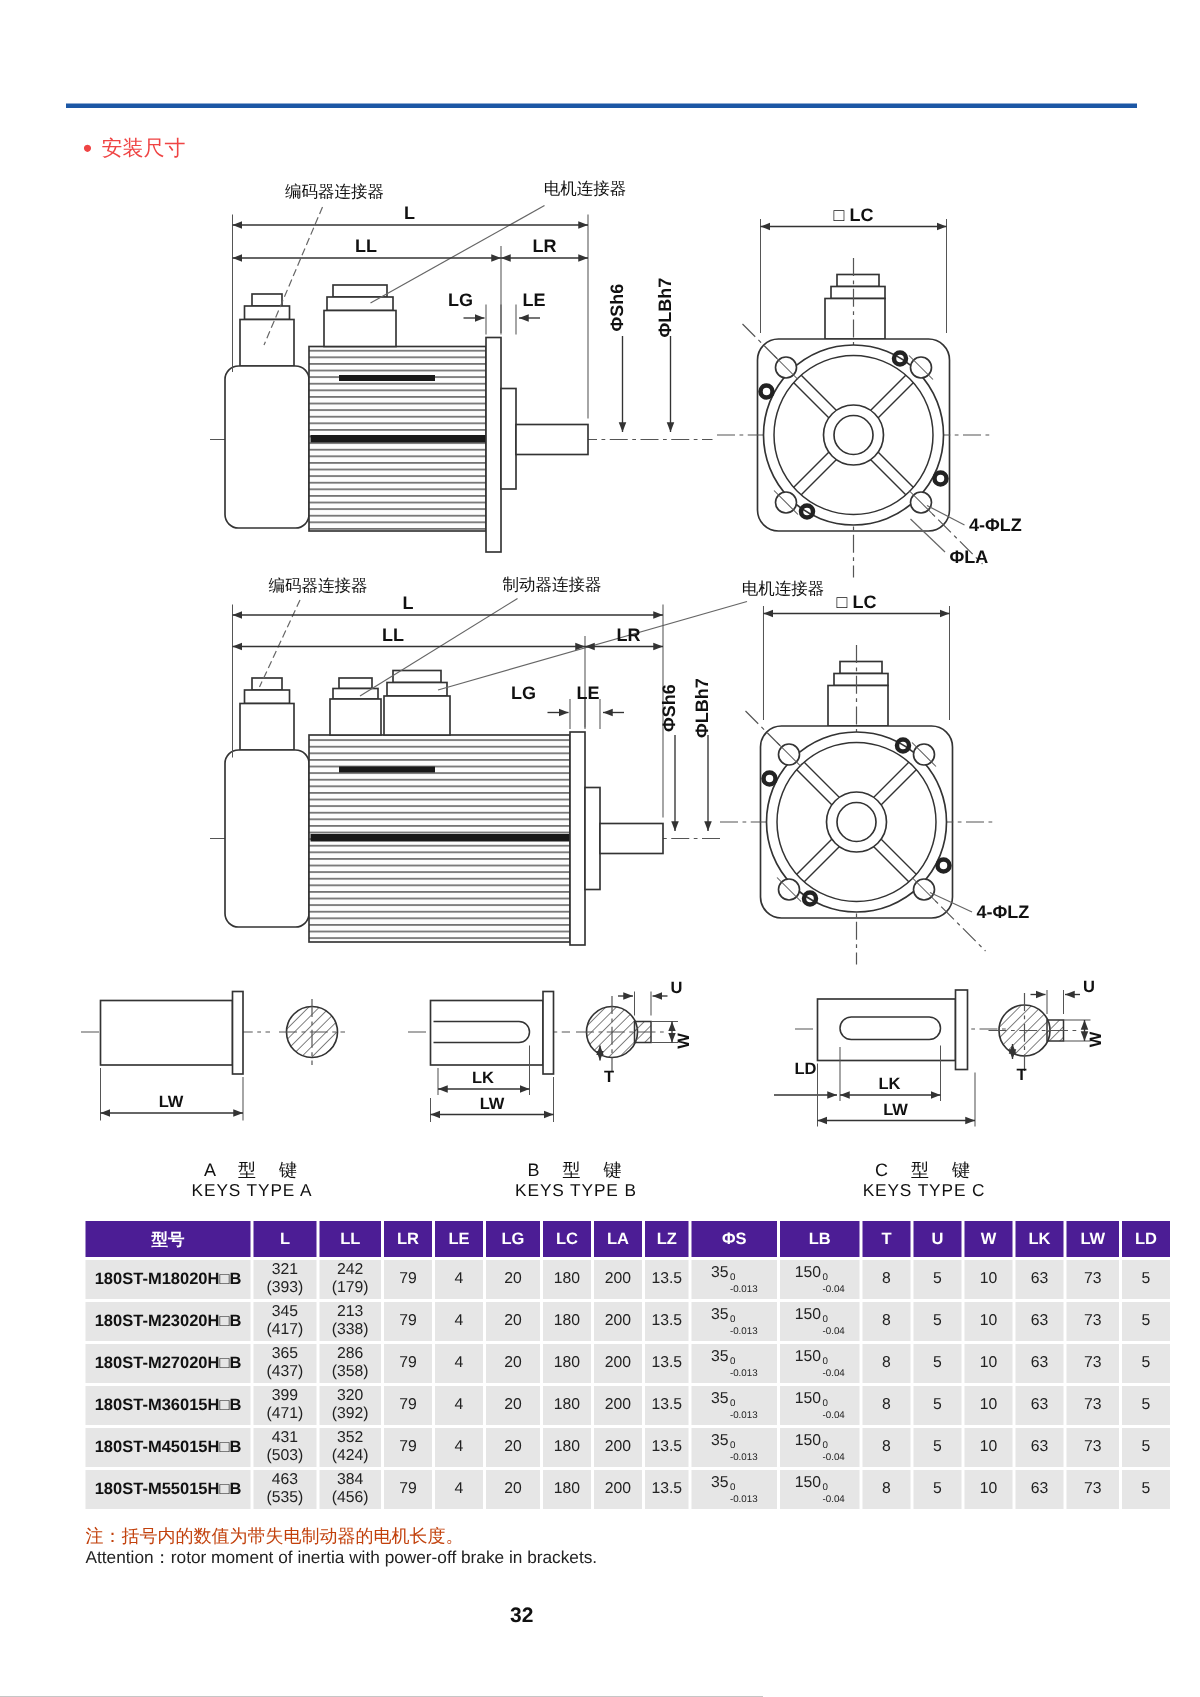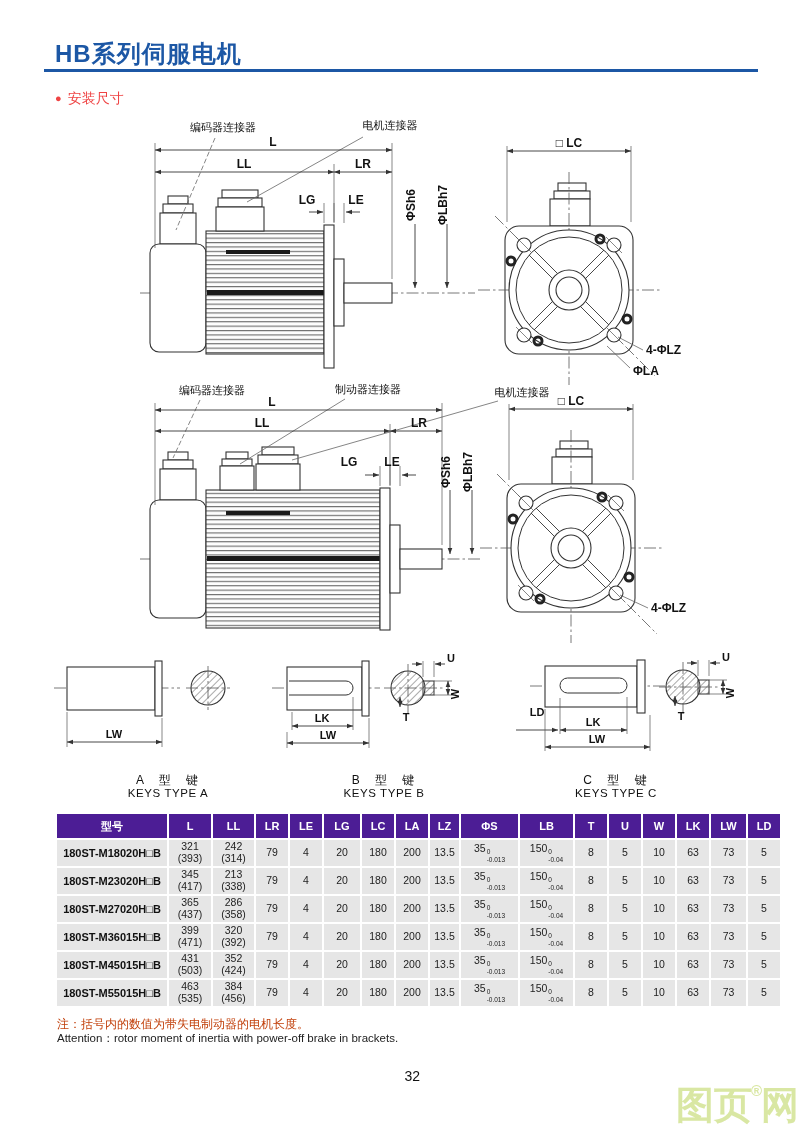--- a/index.html
+++ b/index.html
@@ -26,30 +26,29 @@
   text.cap2{font:11.5px "Liberation Sans",sans-serif;fill:#111;letter-spacing:0.6px;}
   
   table.dims{position:absolute;left:55px;top:812px;width:690px;border-collapse:separate;border-spacing:2px;table-layout:fixed;}
   table.dims th{background:#4c1d95;color:#fff;font-size:11px;font-weight:bold;height:24px;padding:0;text-align:center;}
   table.dims td{background:#e6e6e6;color:#222;font-size:10.5px;height:26px;padding:0;text-align:center;line-height:1.12;}
   table.dims td.model{font-weight:bold;color:#111;font-size:11px;margin-top:10px;}
   .tol{display:inline-flex;flex-direction:column;font-size:6.5px;line-height:1.15;vertical-align:-2px;margin-left:1px;text-align:left;}
   
   .note-cn{position:absolute;left:57px;top:1016px;font-size:12px;color:#c2410c;}
   .note-en{position:absolute;left:57px;top:1031px;font-size:11.5px;color:#222;}
-  .page-num{position:absolute;left:340px;top:1068px;width:80px;text-align:right;font-size:14px;font-weight:normal;color:#111;}
+  .page-num{position:absolute;left:340px;top:1068px;width:80px;text-align:left;font-size:14px;font-weight:bold;color:#111;}
   .watermark{position:absolute;left:676px;top:1080px;font-size:38px;font-weight:bold;color:#d9e7a3;white-space:nowrap;letter-spacing:0px;}
   .watermark .reg{font-size:15px;vertical-align:22px;margin:0 -1px;}
 </style>
 </head>
 <body>
 
 <div class="page">
 
-  <div class="title-cn">HB系列伺服电机</div>
   <div class="title-rule"></div>
   <div class="section">
     <span class="bullet">●</span><span>安装尺寸</span>
   </div>
 
   <svg class="draw" viewBox="0 0 800 1131">
     <defs>
       <marker id="arr" viewBox="0 0 10 10" refX="9" refY="5" markerWidth="8" markerHeight="8" orient="auto-start-reverse">
         <path d="M0,1.5 L9,5 L0,8.5 z" fill="#333"></path>
       </marker>
@@ -356,21 +355,21 @@
       </thead>
     <tbody>
         <tr>
           <td class="model">180ST-M18020H□B</td>
           <td>
             <div>321</div>
             <div>(393)</div>
           </td>
           <td>
             <div>242</div>
-            <div>(314)</div>
+            <div>(179)</div>
           </td>
           <td>79</td>
           <td>4</td>
           <td>20</td>
           <td>180</td>
           <td>200</td>
           <td>13.5</td>
           <td><span>35</span><span class="tol">
               <span>0</span>
               <span>-0.013</span>
@@ -540,15 +539,14 @@
           <td>63</td>
           <td>73</td>
           <td>5</td>
         </tr>
       </tbody>
   </table>
 
   <div class="note-cn">注：括号内的数值为带失电制动器的电机长度。</div>
   <div class="note-en">Attention：rotor moment of inertia with power-off brake in brackets.</div>
   <div class="page-num">32</div>
-  <div class="watermark"><span>图页</span><span class="reg">®</span><span>网</span></div>
 
 </div>
 
 </body></html>

